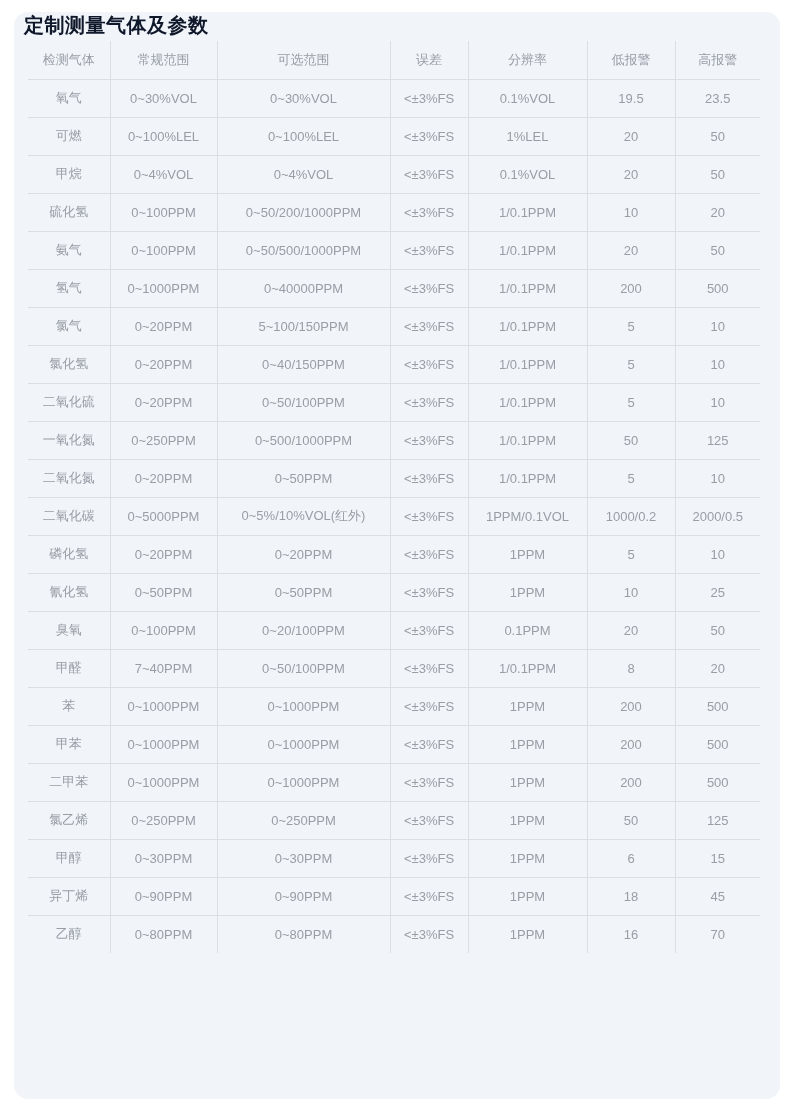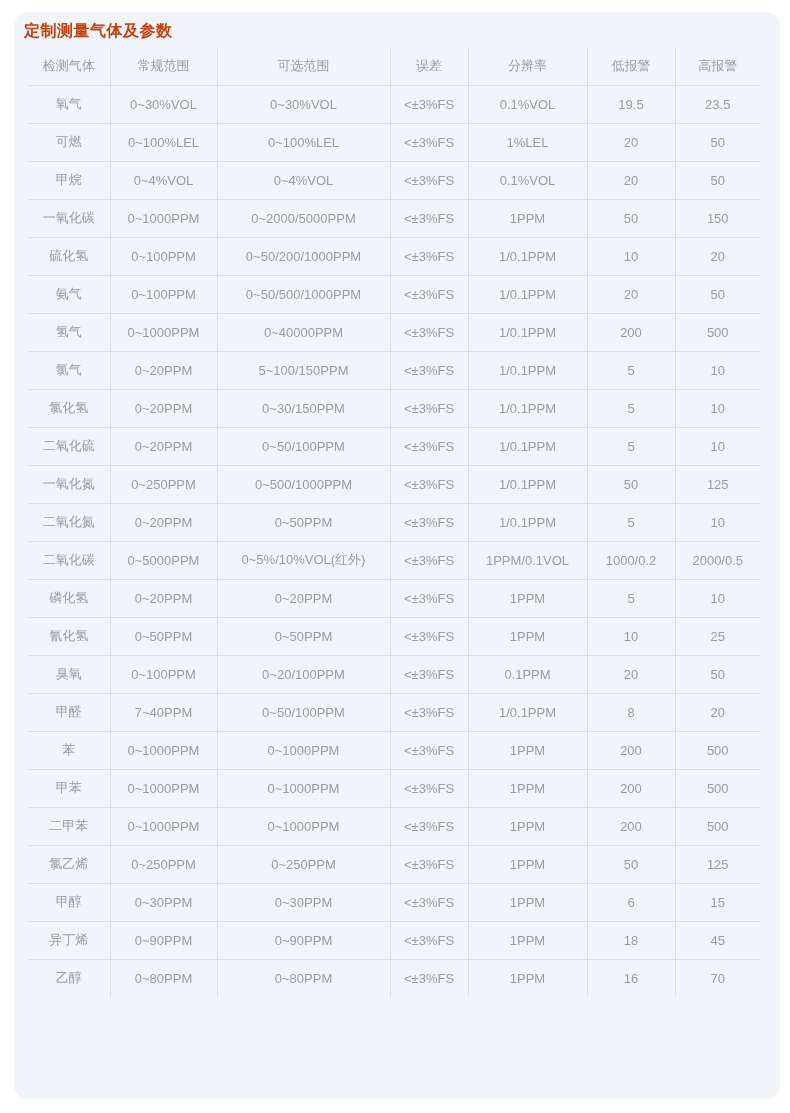--- a/index.html
+++ b/index.html
@@ -15,25 +15,25 @@
     left: 14px;
     top: 12px;
     width: 766px;
     height: 1087px;
     background: #f1f5f9;
     border-radius: 14px;
     overflow: hidden;
   }
 
   .card-title {
-    margin: 10px 0 0 10px;
-    font-size: 16px;
+    margin: 4px 0 0 10px;
+    font-size: 20px;
     line-height: 18px;
     font-weight: bold;
-    color: #c2410c;
+    color: #0f172a;
     letter-spacing: 0.5px;
   }
 
   table.spec-table {
     table-layout: fixed;
     border-collapse: collapse;
     width: 732px;
     margin: 7px 0 0 14px;
   }
   .spec-table col.c0 { width: 82px; }
@@ -111,29 +111,20 @@
         <tr>
           <td>甲烷</td>
           <td>0~4%VOL</td>
           <td>0~4%VOL</td>
           <td>&lt;±3%FS</td>
           <td>0.1%VOL</td>
           <td>20</td>
           <td>50</td>
         </tr>
         <tr>
-          <td>一氧化碳</td>
-          <td>0~1000PPM</td>
-          <td>0~2000/5000PPM</td>
-          <td>&lt;±3%FS</td>
-          <td>1PPM</td>
-          <td>50</td>
-          <td>150</td>
-        </tr>
-        <tr>
           <td>硫化氢</td>
           <td>0~100PPM</td>
           <td>0~50/200/1000PPM</td>
           <td>&lt;±3%FS</td>
           <td>1/0.1PPM</td>
           <td>10</td>
           <td>20</td>
         </tr>
         <tr>
           <td>氨气</td>
@@ -158,21 +149,21 @@
           <td>0~20PPM</td>
           <td>5~100/150PPM</td>
           <td>&lt;±3%FS</td>
           <td>1/0.1PPM</td>
           <td>5</td>
           <td>10</td>
         </tr>
         <tr>
           <td>氯化氢</td>
           <td>0~20PPM</td>
-          <td>0~30/150PPM</td>
+          <td>0~40/150PPM</td>
           <td>&lt;±3%FS</td>
           <td>1/0.1PPM</td>
           <td>5</td>
           <td>10</td>
         </tr>
         <tr>
           <td>二氧化硫</td>
           <td>0~20PPM</td>
           <td>0~50/100PPM</td>
           <td>&lt;±3%FS</td>

